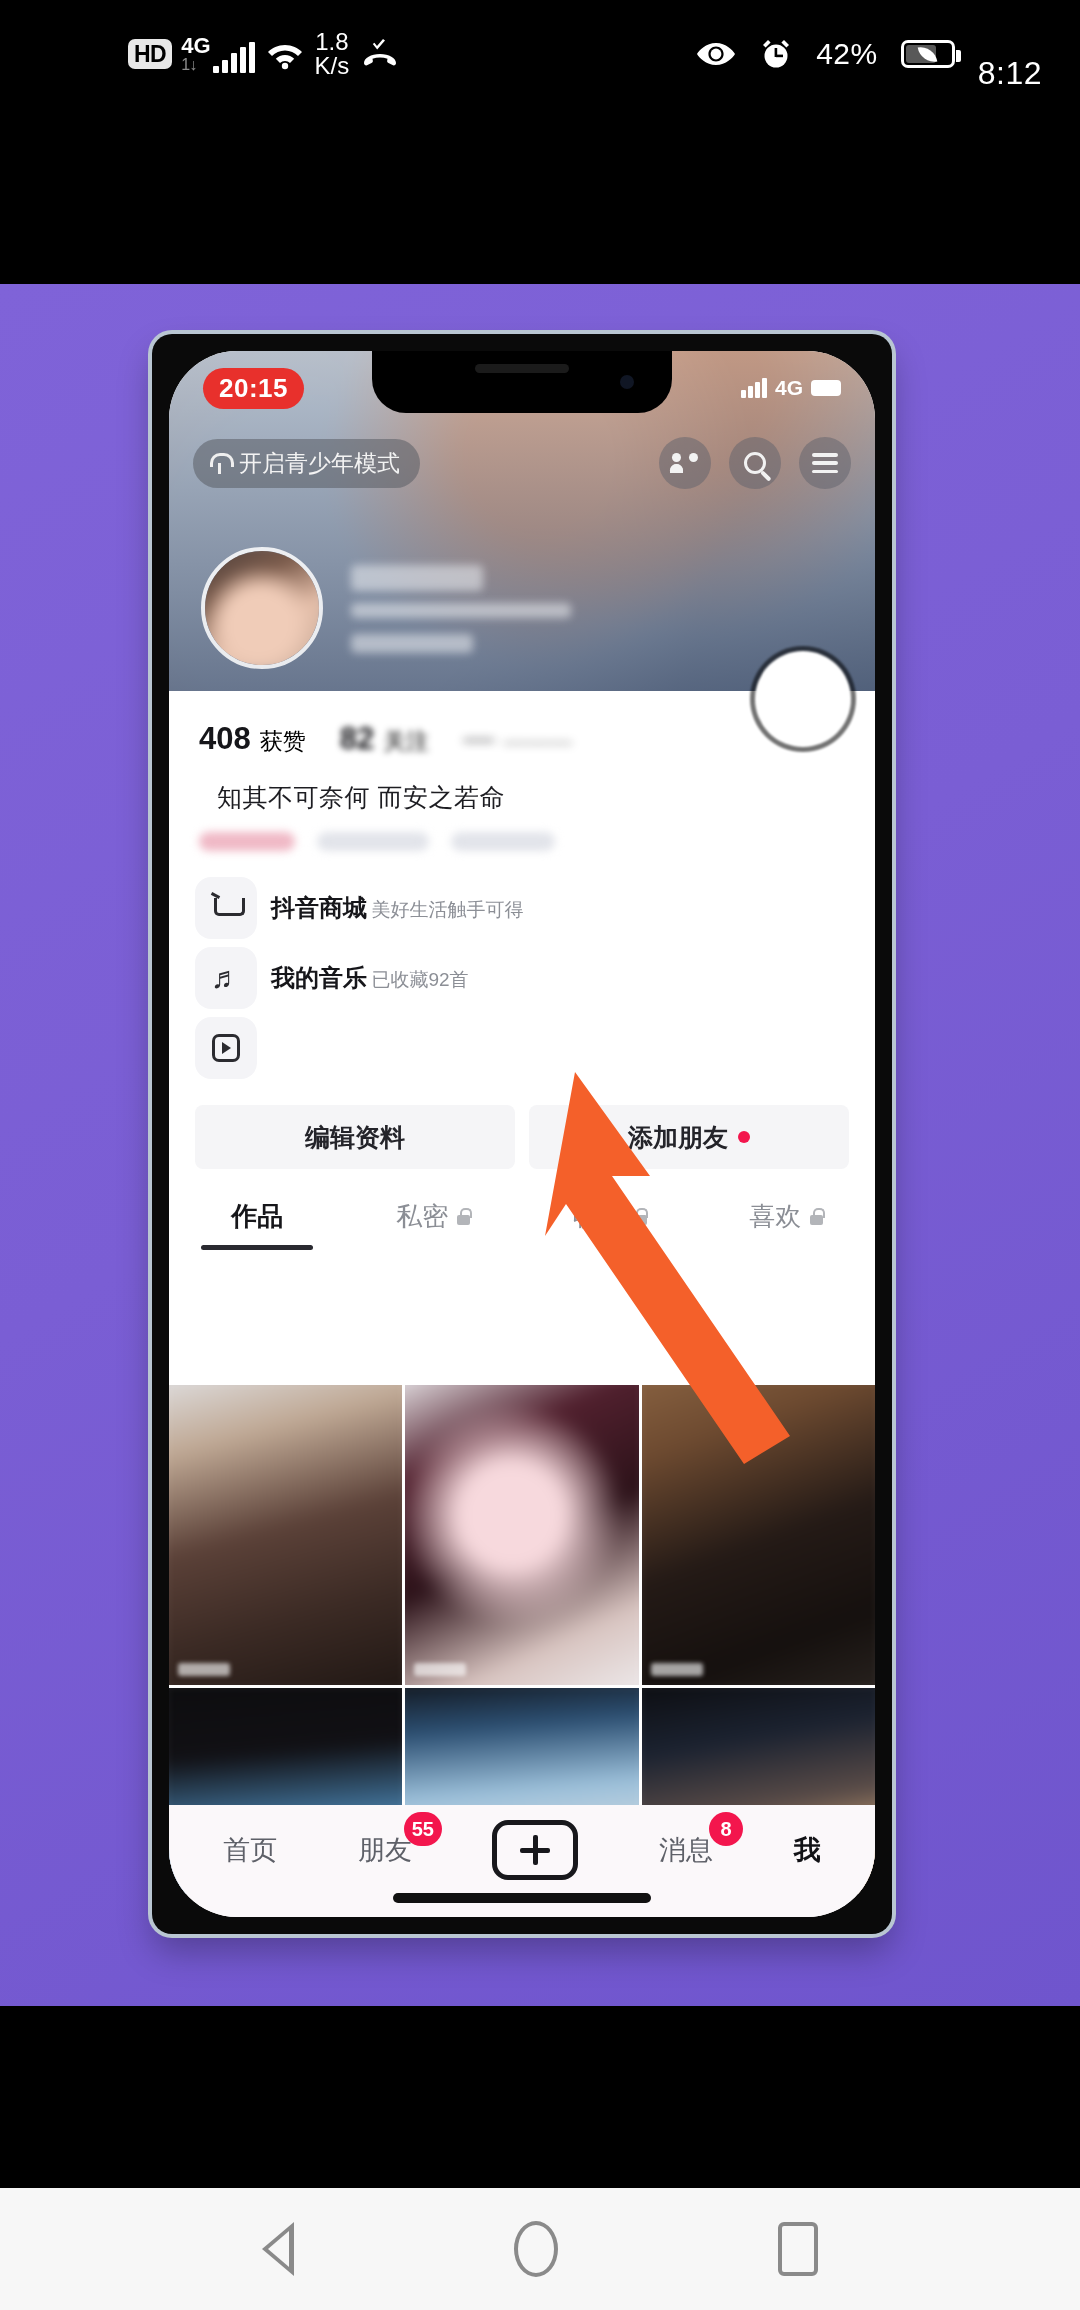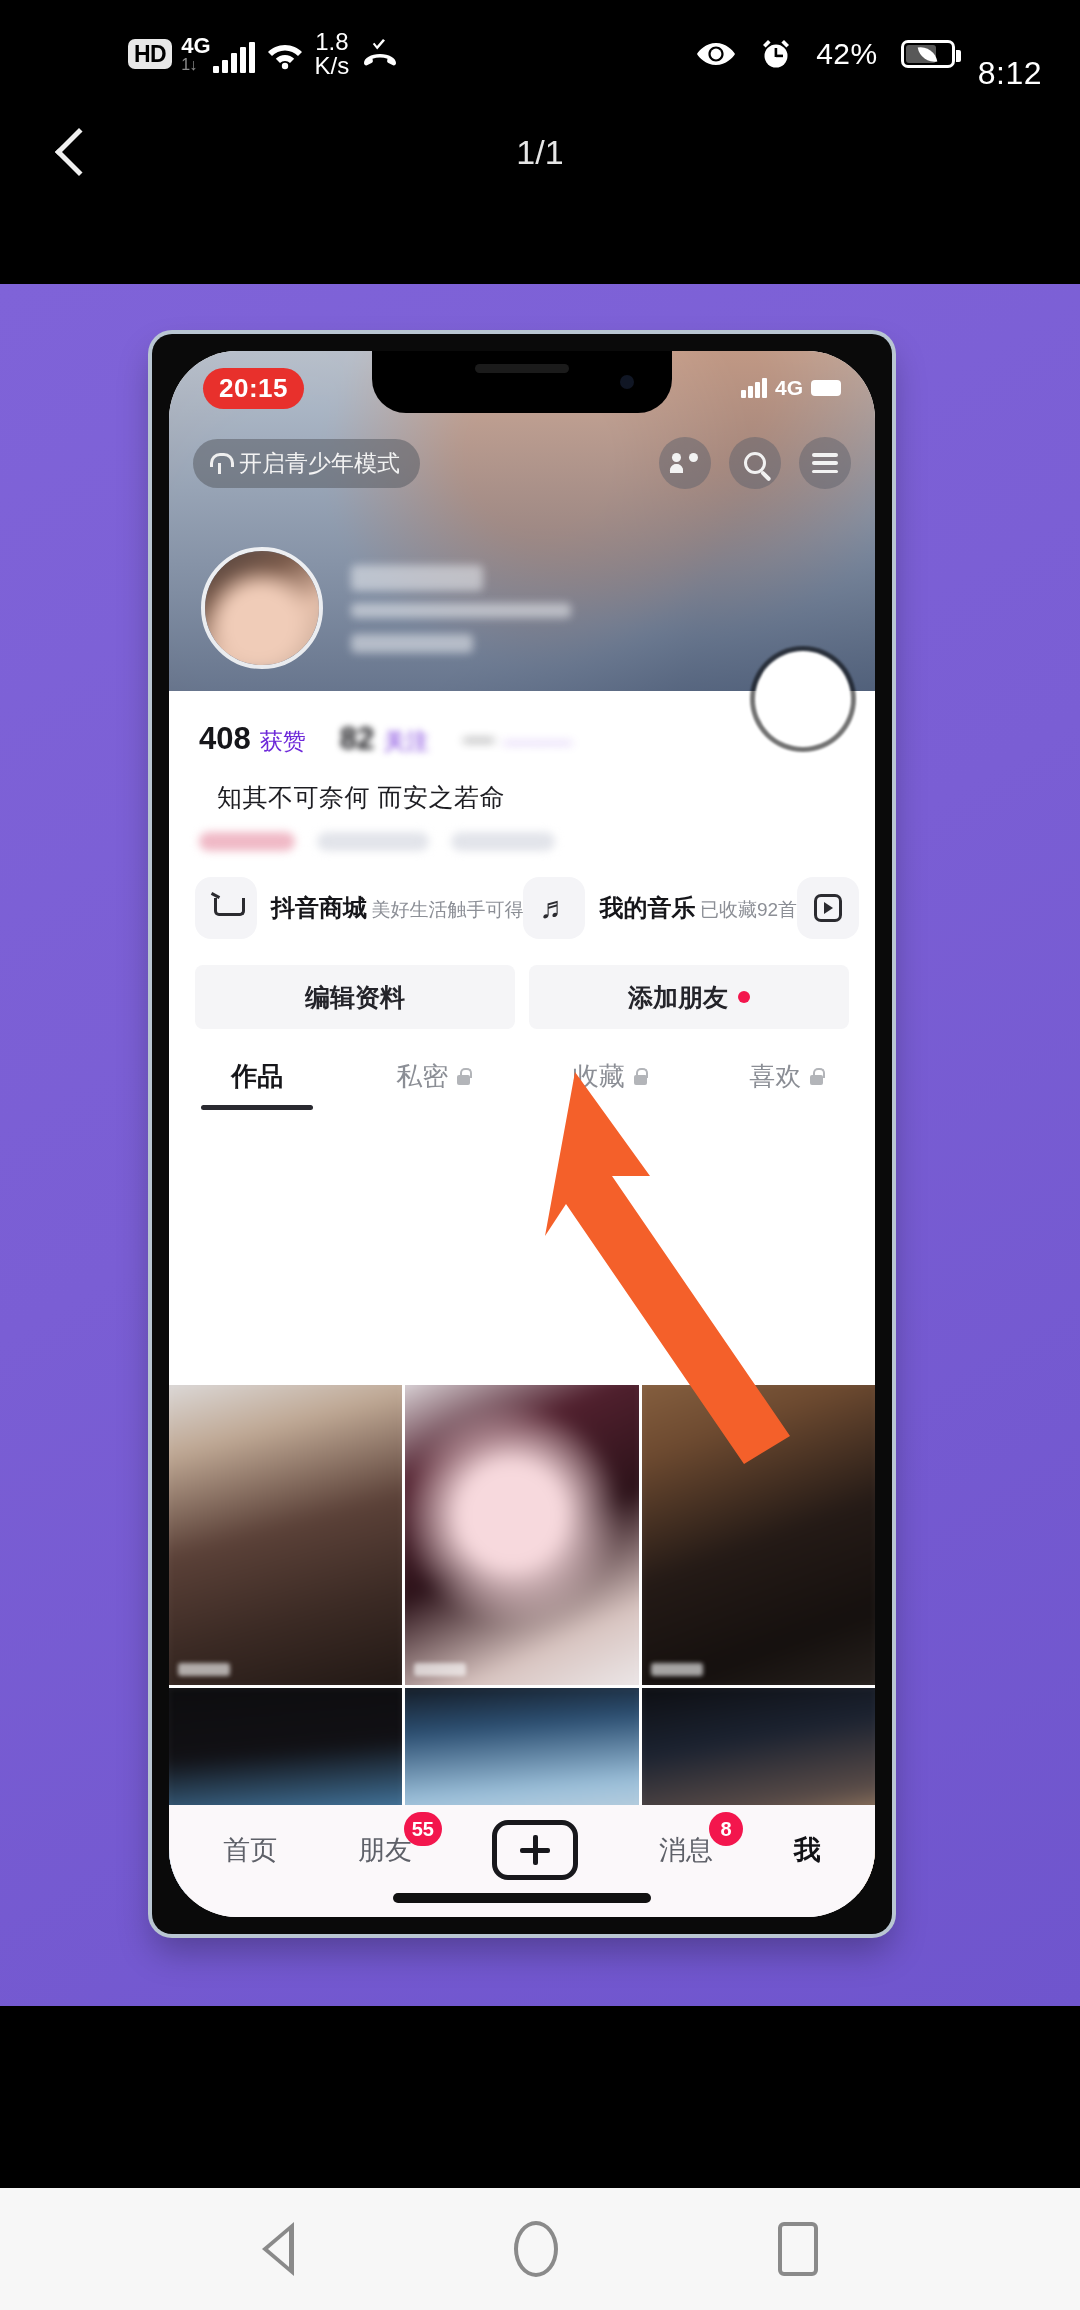--- a/index.html
+++ b/index.html
@@ -155,31 +155,31 @@
   .nameblur .l2 { width: 220px; height: 15px; margin-bottom: 16px; }
   .nameblur .l3 { width: 122px; height: 19px; }
 
   
   .panel { position: absolute; top: 340px; left: 0; width: 100%; background: #fff; z-index: 20; }
   .camera-ball { position: absolute; top: -40px; right: 24px; width: 96px; height: 96px;
                  border-radius: 50%; background: #fff; box-shadow: 0 0 0 5px rgba(0,0,0,.55); filter: blur(1.2px); }
   .stats { display: flex; align-items: baseline; gap: 34px; padding: 30px 30px 0 30px; }
   .stat { display: flex; align-items: baseline; gap: 9px; }
   .stat .num { font-size: 31px; font-weight: 700; color: #16161a; }
-  .stat .lab { font-size: 23px; color: #6d28d9; }
+  .stat .lab { font-size: 23px; color: #000000; }
   .stat.blurred { filter: blur(3.2px); }
   .stat.blurred2 { filter: blur(5px); opacity: .55; }
   .bio { padding: 24px 30px 0 30px; font-size: 25px; color: #1d1d22; letter-spacing: .5px; margin-left: 18px; }
   .tagrow { display: flex; gap: 22px; padding: 18px 30px 0 30px; filter: blur(4px); }
   .tag { height: 19px; border-radius: 10px; background: #f0b9c6; }
   .tag.t1 { width: 96px; }
   .tag.t2 { width: 112px; background: #e2e4ea; }
   .tag.t3 { width: 104px; background: #e2e4ea; }
 
-  .cards { display: flex; gap: 0; padding: 26px 0 0 26px; }
+  .cards { display: flex; gap: 8px; padding: 26px 0 0 26px; flex-direction: column; }
   .card { display: flex; align-items: center; gap: 14px; flex: 0 0 auto; }
   .card-ico { width: 62px; height: 62px; border-radius: 16px; background: #f4f4f7;
               display: flex; align-items: center; justify-content: center; }
   .card-tx .t { font-size: 24px; font-weight: 700; color: #16161a; line-height: 1.25; }
   .card-tx .s { font-size: 19px; color: #8c8f96; margin-top: 3px; }
   .ic-cart { width: 30px; height: 28px; position: relative; }
   .ic-cart::before { content:""; position:absolute; left:3px; top:4px; width:25px; height:15px;
     border:3px solid #2b2b30; border-top:none; border-radius: 0 0 5px 5px; }
   .ic-cart::after { content:""; position:absolute; left:0; top:0; width:9px; height:3px; background:#2b2b30; transform: rotate(28deg); }
   .ic-music { font-size: 30px; color: #2b2b30; line-height: 1; }
@@ -305,24 +305,20 @@
       </span>
       <span class="pct">42%</span>
       <span class="batt">
         <span class="batt-fill"></span>
           <span class="leaf"></span>
       </span>
       <span class="clock">8:12</span>
     </div>
   </div>
 
-  <div class="viewerbar">
-    <span class="back-chev"></span>
-    <span class="counter">1/1</span>
-  </div>
 
   <div class="stage">
 
     <div class="phone">
       <div class="screen">
 
         <div class="cover">
           <div class="cover-img"></div>
             <div class="cover-shade"></div>
         </div>

